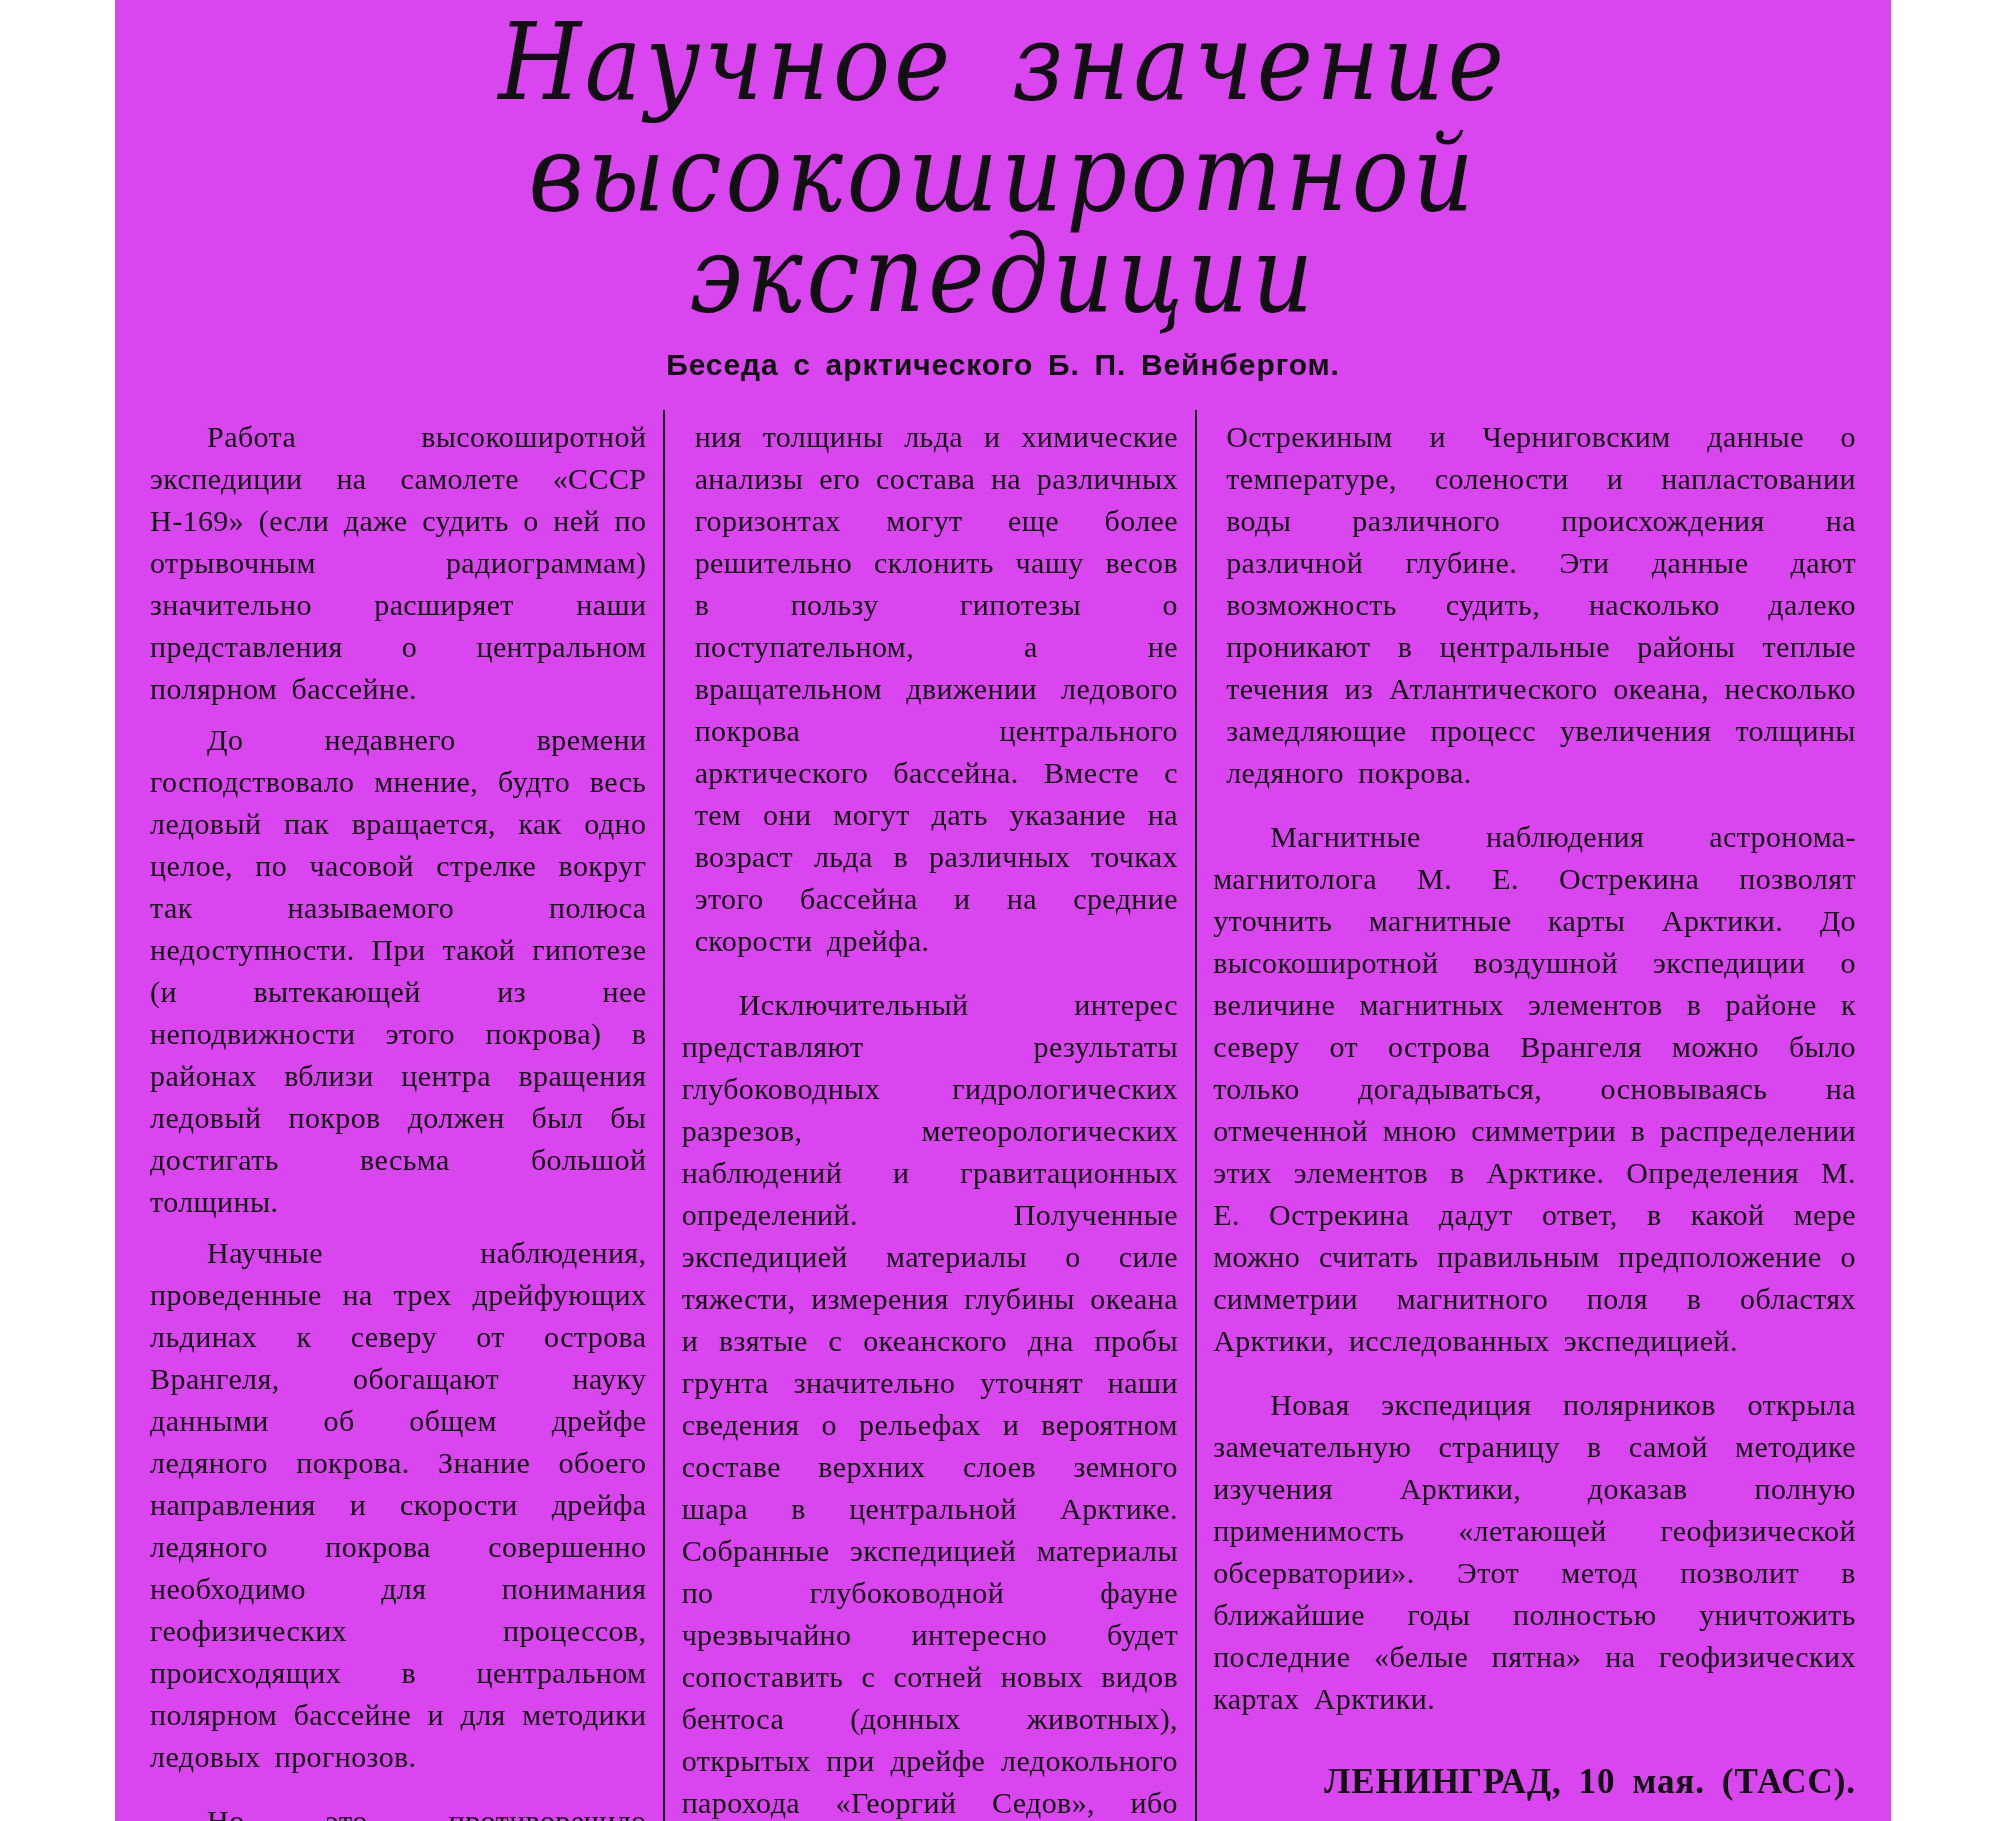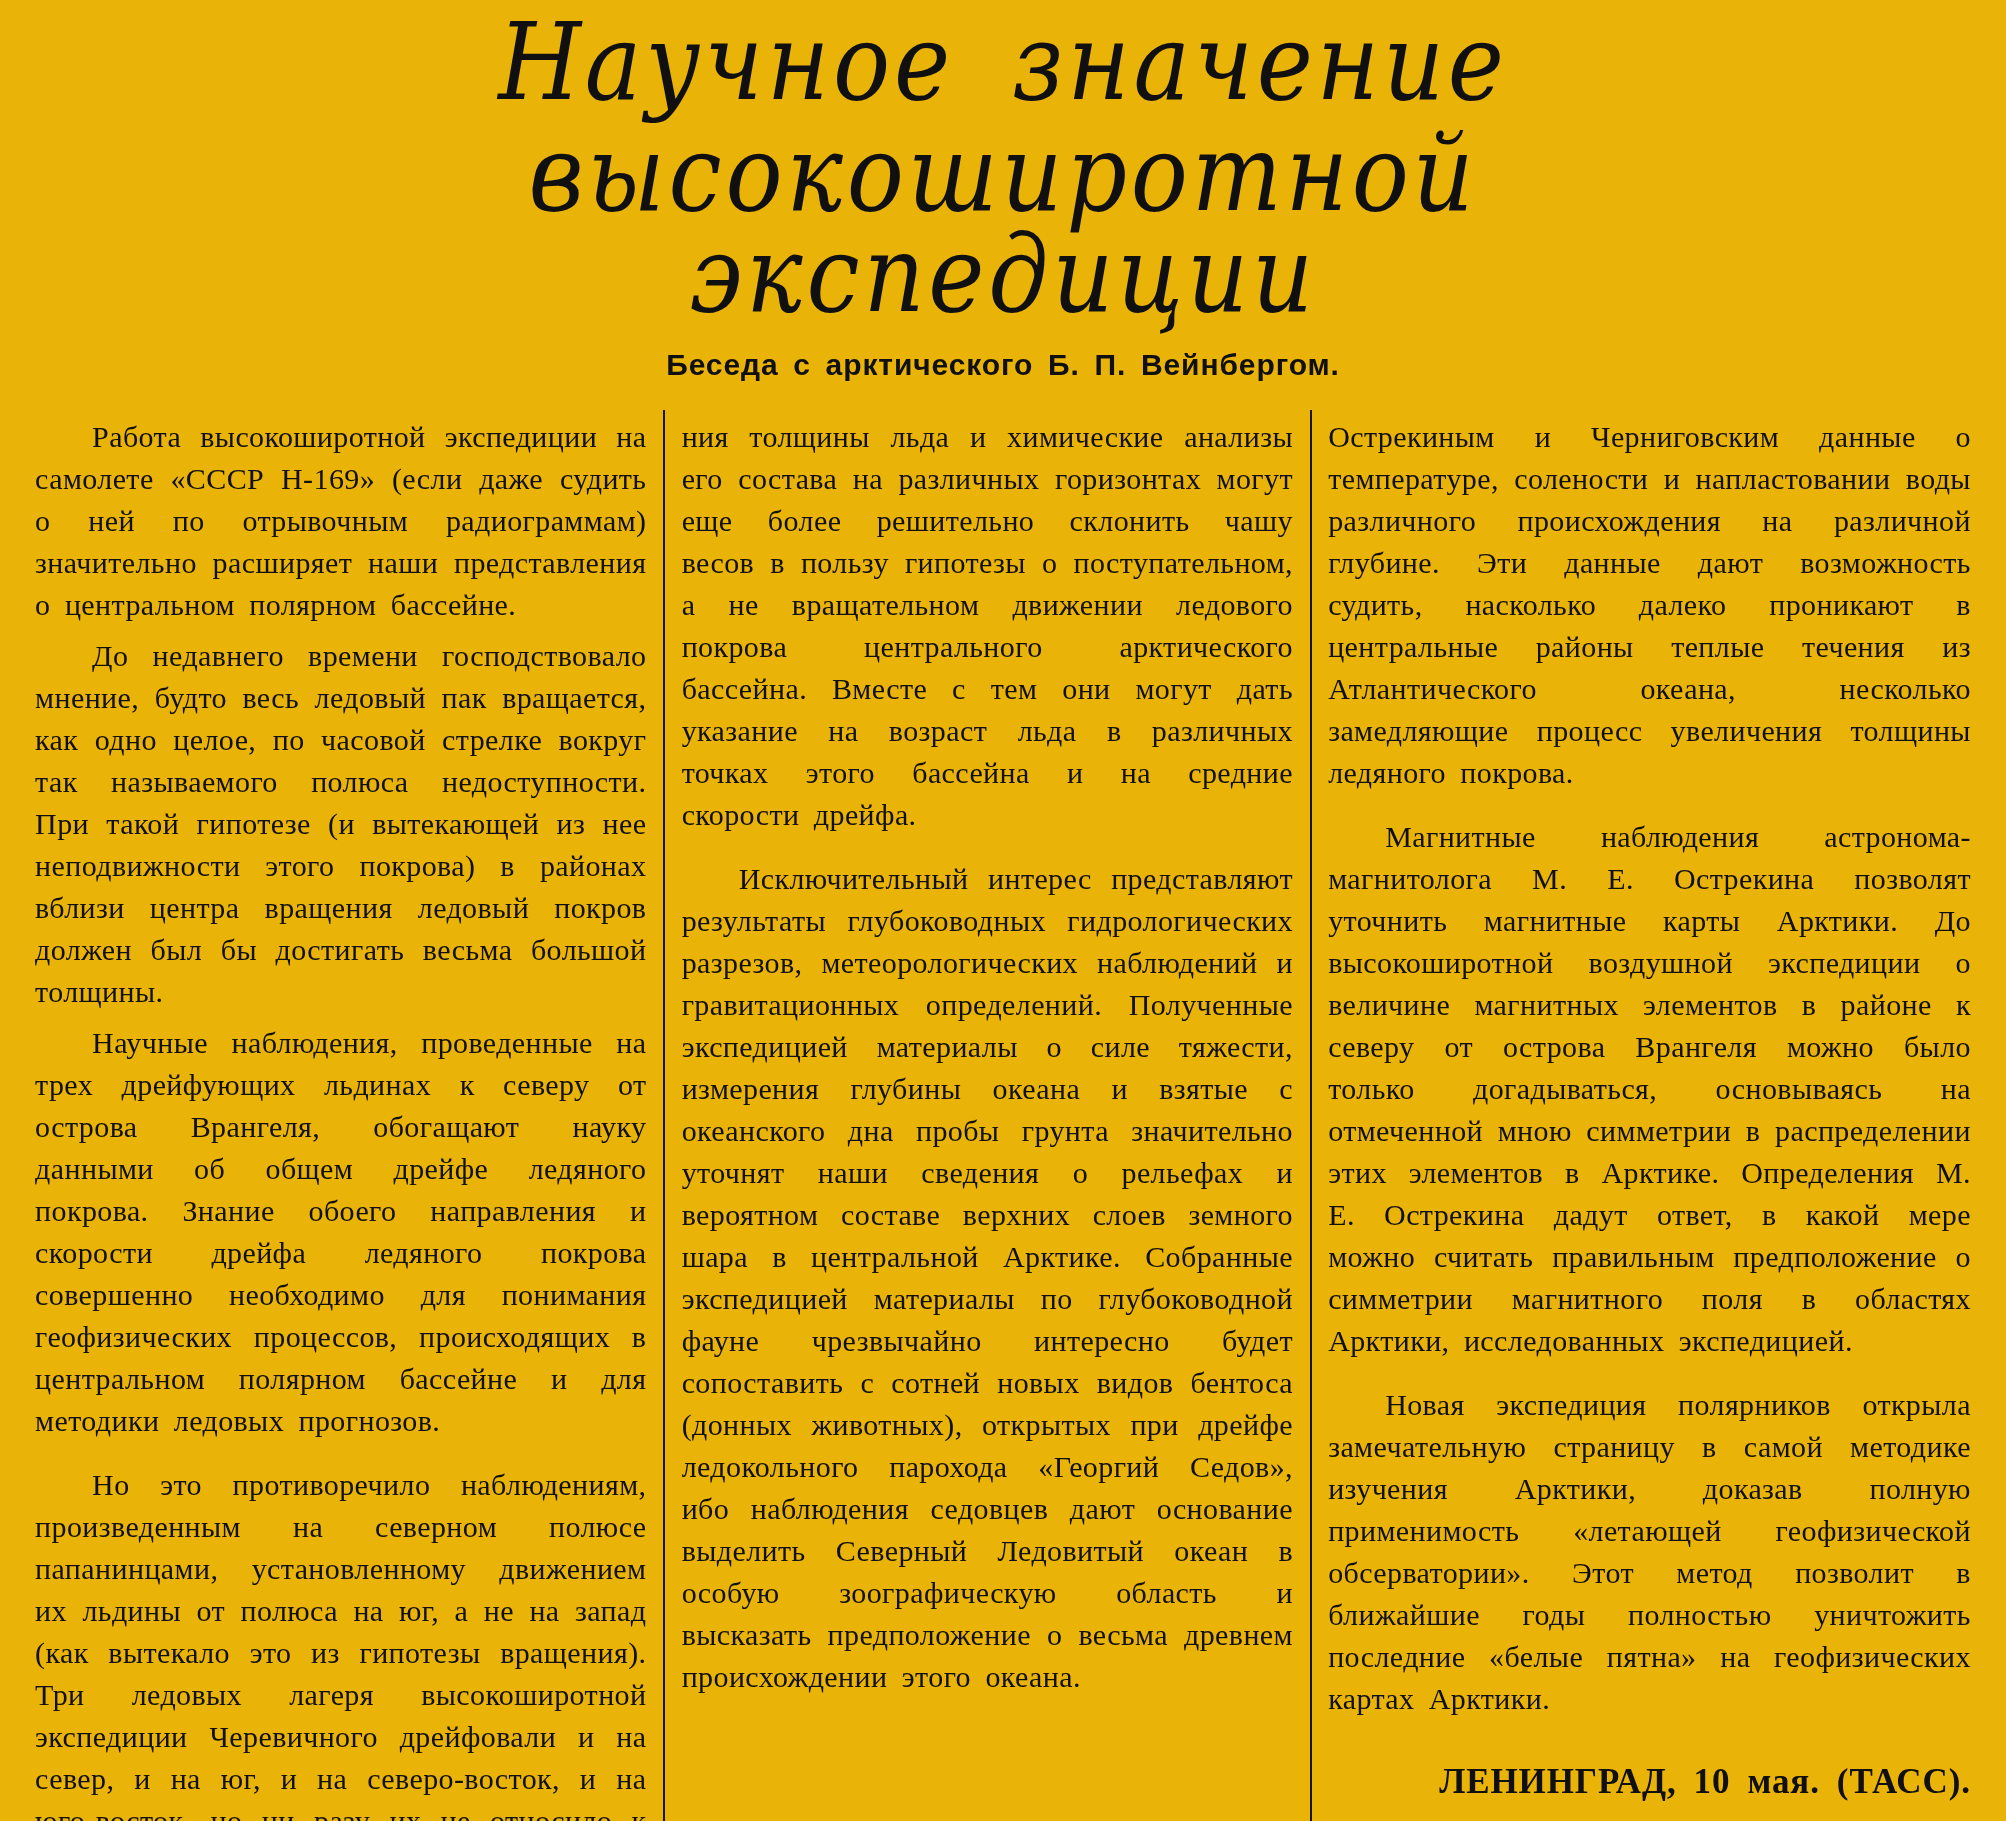--- a/index.html
+++ b/index.html
@@ -2,24 +2,24 @@
 <html lang="ru" style="font-size:14.8px"><head>
 <meta charset="utf-8">
 <style>
   html, body {
     margin: 0;
     padding: 0;
     background: #ffffff;
   }
   .page {
     position: relative;
-    width: 2006px;
+    width: 1776px;
     height: 1822px;
     margin: 0 auto;
-    background: #eab308;
+    background: #d946ef;
     color: #101010;
     overflow: hidden;
     font-family: "Liberation Serif", "DejaVu Serif", serif;
     box-sizing: border-box;
     padding: 13px 18.5px 0 18.5px;
   }
   .headline {
     text-align: center;
     font-family: "DejaVu Serif", "Liberation Serif", serif;
     font-style: italic;
@@ -67,20 +67,21 @@
     font-size: 30px;
     line-height: 42px;
     text-align: justify;
     margin: 0 0 9.2px 0;
     text-indent: 57px;
     word-spacing: 6.5px;
     letter-spacing: 0.4px;
   }
   .col p.no-indent {
     text-indent: 0;
+    margin-left: 13px;
   }
   .col p.space-before {
     margin-top: 22px;
   }
   .dateline {
     font-family: "Liberation Serif", "DejaVu Serif", serif;
     font-weight: bold;
     font-size: 35px;
     text-align: left;
     padding-left: 111px;

